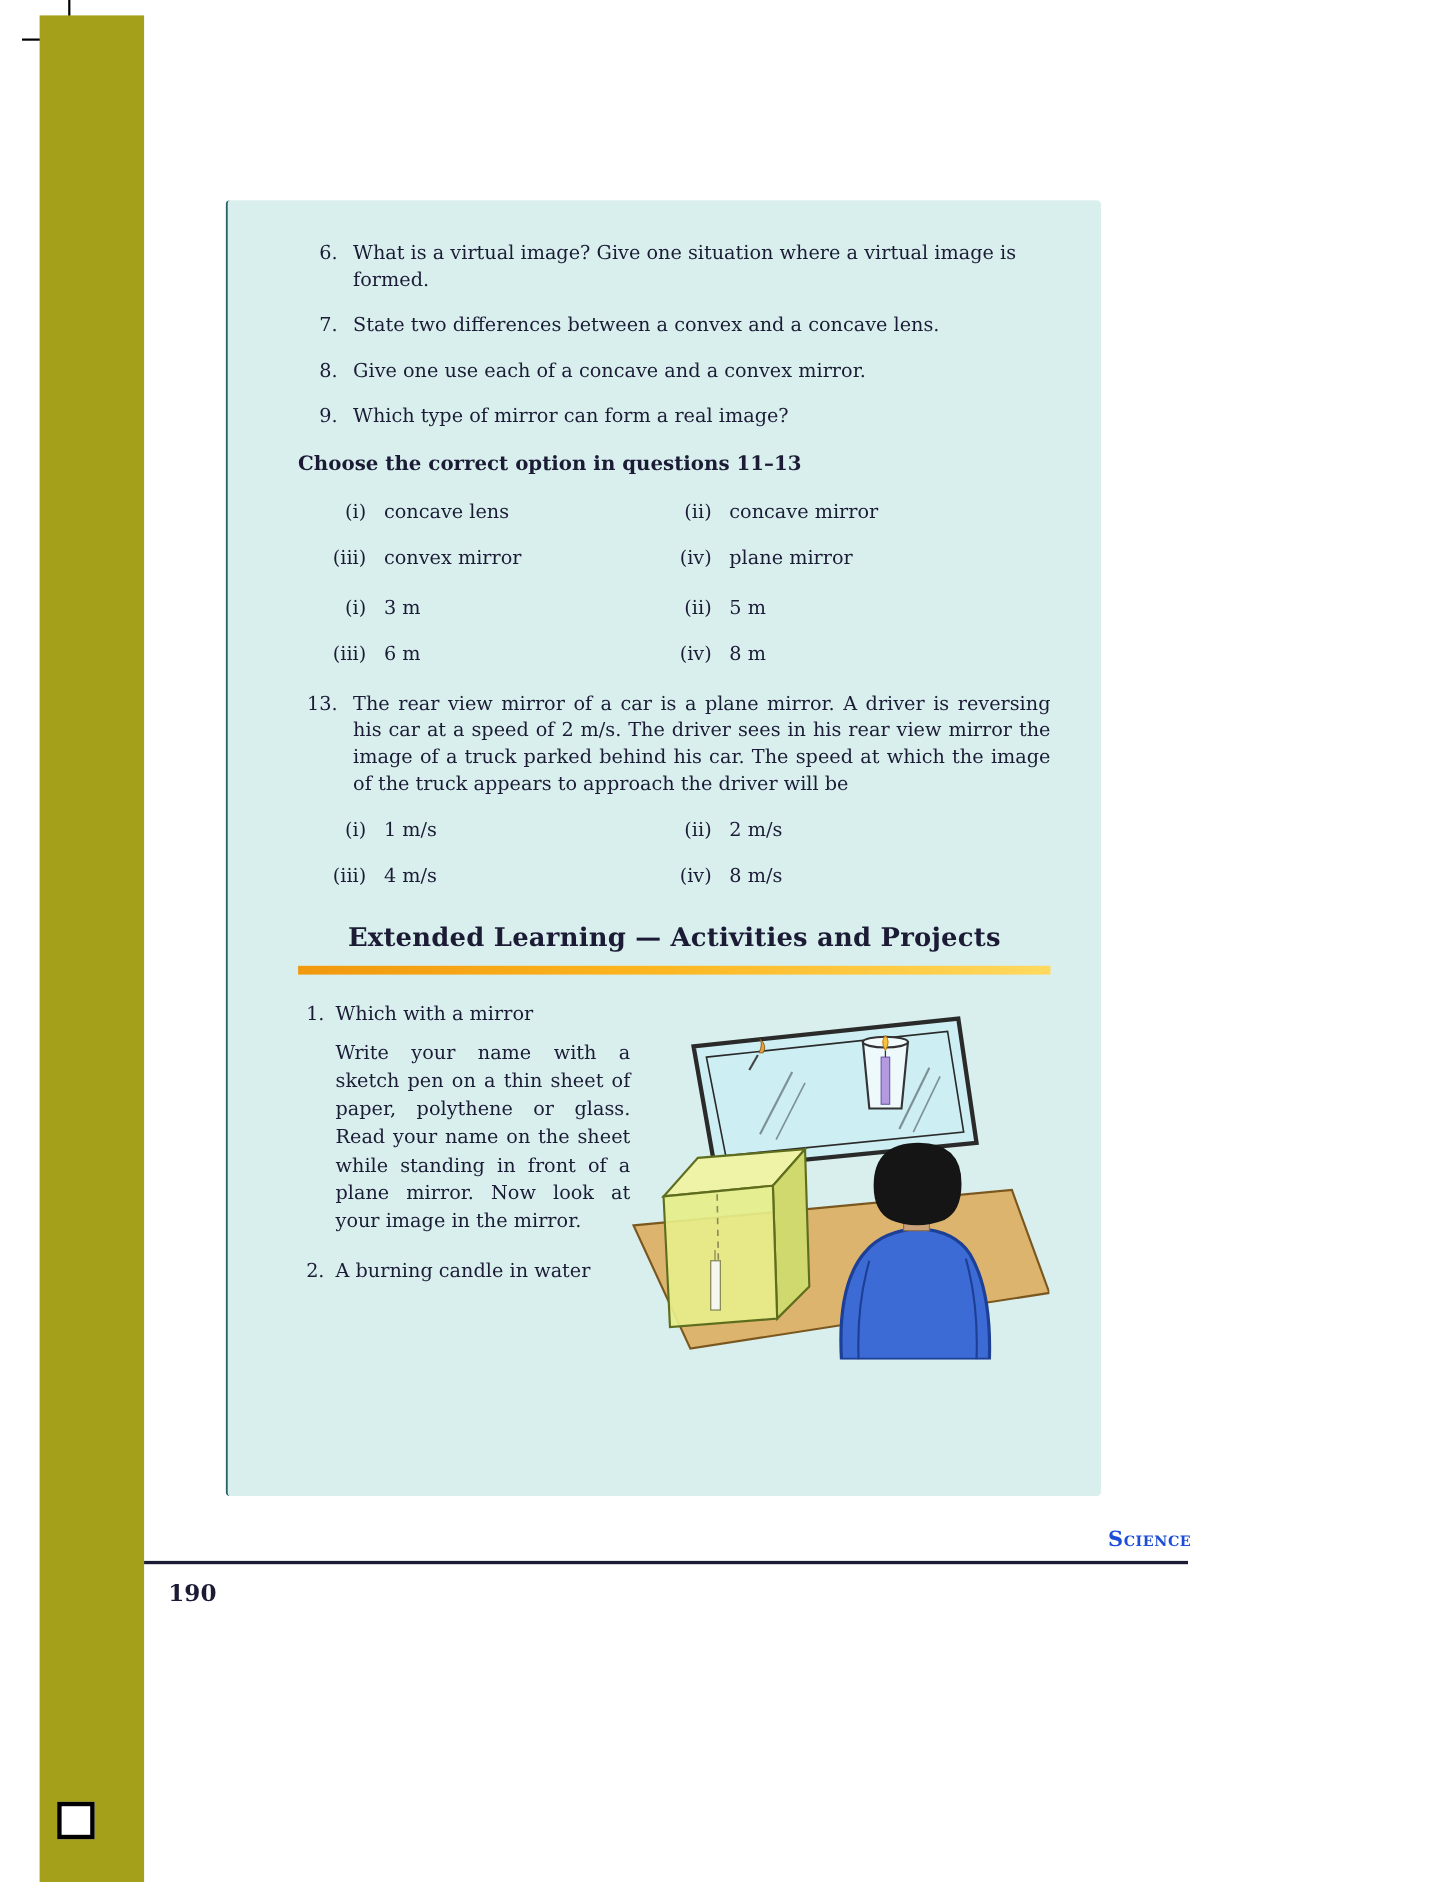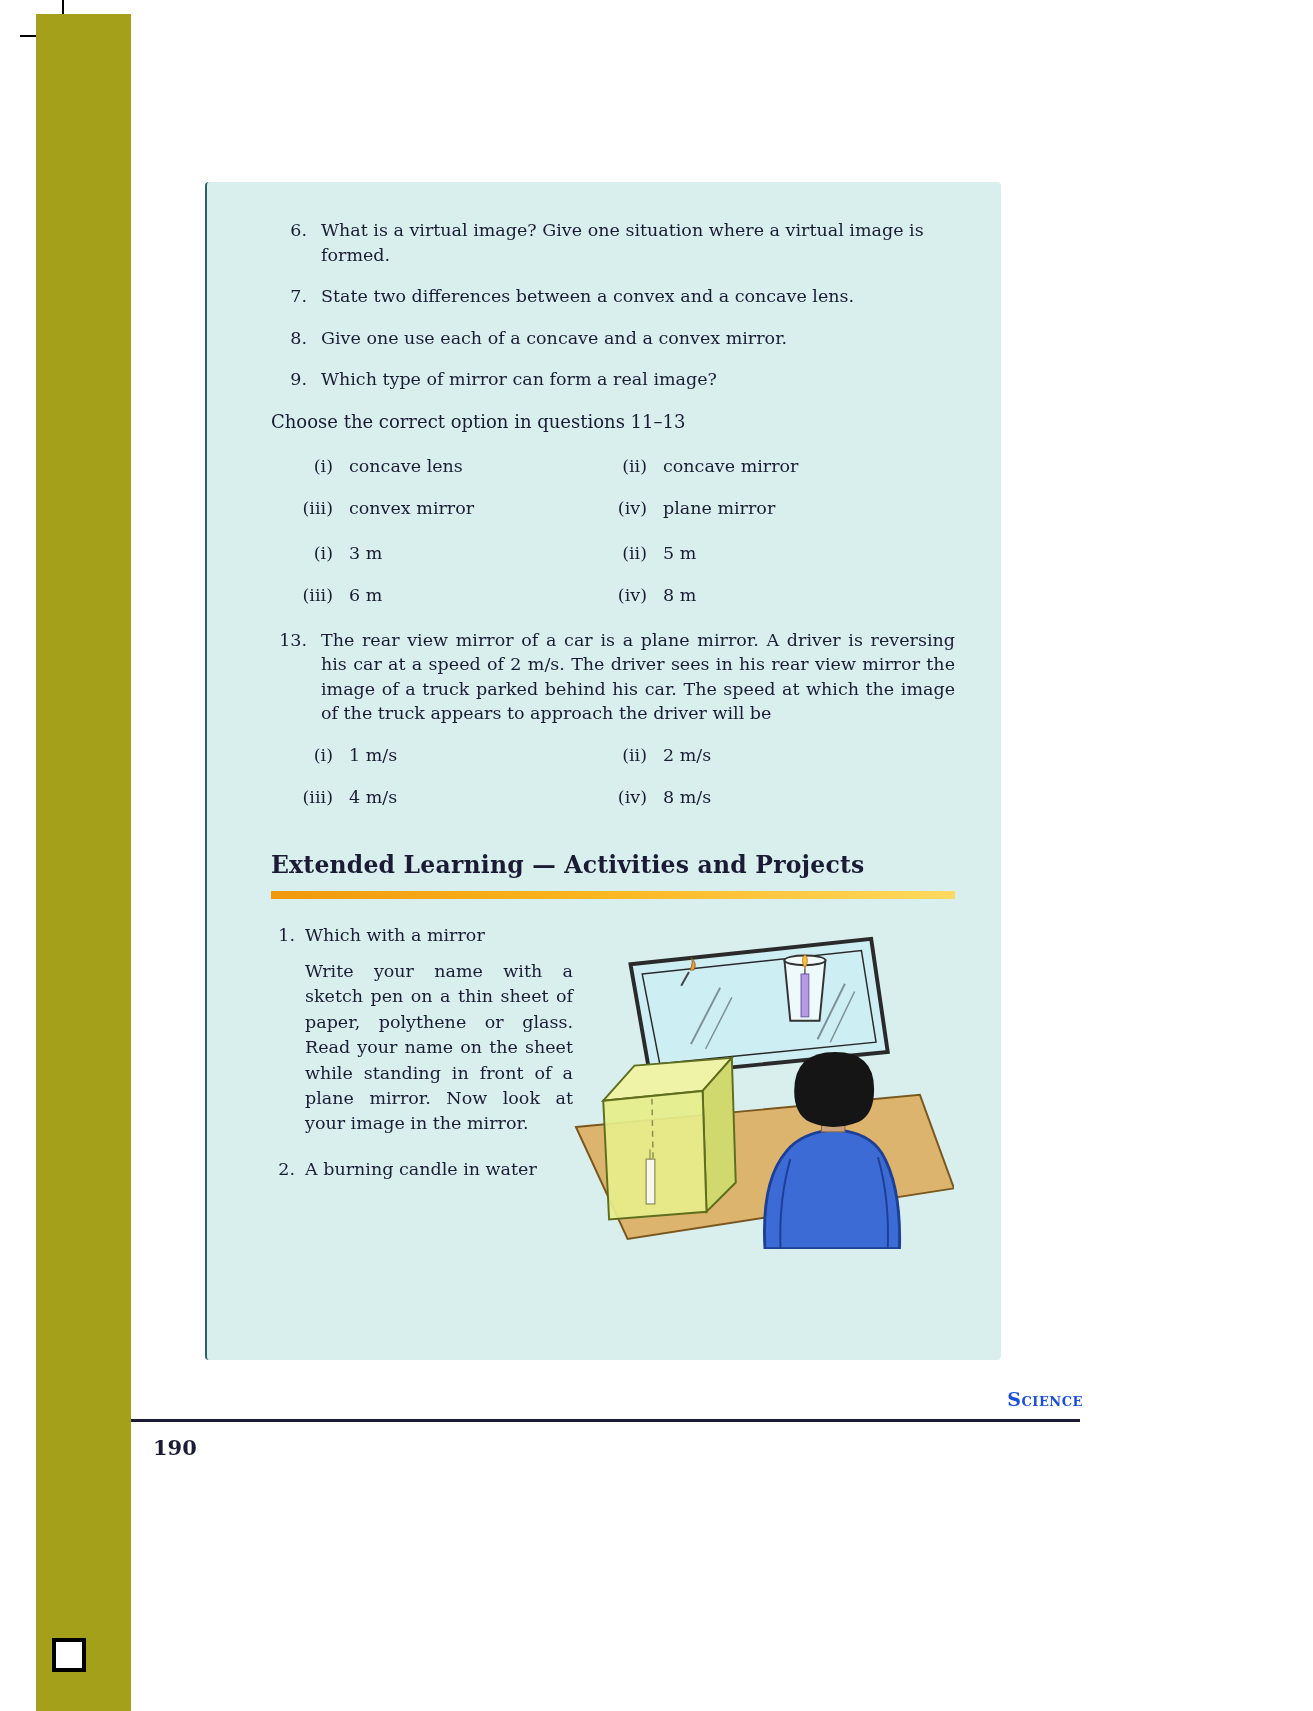--- a/index.html
+++ b/index.html
@@ -17,27 +17,27 @@
   
   .panel { position:absolute; left:205px; top:182px; width:796px; height:1178px;
            background:#d9efee; border-left:2px solid #2a6168; border-radius:4px;
            padding:36px 46px 0 64px; font-size:17.5px; line-height:1.4; overflow:hidden; }
 
   .q { display:flex; margin-bottom:17px; }
   .q-num { flex:none; width:36px; text-align:right; margin-right:14px; }
   .q-text { flex:1; }
   .justify { text-align:justify; }
 
-  .mcq-heading { font-weight:normal; font-size:18px; margin:4px 0 20px 0; }
+  .mcq-heading { font-weight:bold; font-size:18px; margin:4px 0 20px 0; }
 
   .opts { display:grid; grid-template-columns:48px 232px 50px auto; column-gap:16px; row-gap:18px;
           margin:14px 0 20px 14px; }
   .opt-label { text-align:right; }
 
-  .ext-heading { font-weight:bold; font-size:23.5px; margin-top:39px; letter-spacing:0.2px; }
+  .ext-heading { font-weight:bold; font-size:23.5px; margin-top:26px; letter-spacing:0.2px;text-align:center; }
   .gold-rule { height:8px; margin-top:9px; background:linear-gradient(90deg,#f1980e,#fbb41e 45%,#ffd95e); }
 
   .activities { display:flex; margin-top:24px; }
   .act-col { flex:none; width:302px; }
   .fig-col { flex:1; display:flex; flex-direction:column; align-items:center; padding-top:4px; }
 
   .act-title { display:flex; margin-bottom:12px; }
   .act-num { flex:none; width:24px; text-align:right; margin-right:10px; }
   .act-body { margin-left:34px; margin-bottom:20px; text-align:justify; line-height:1.45; }
 

